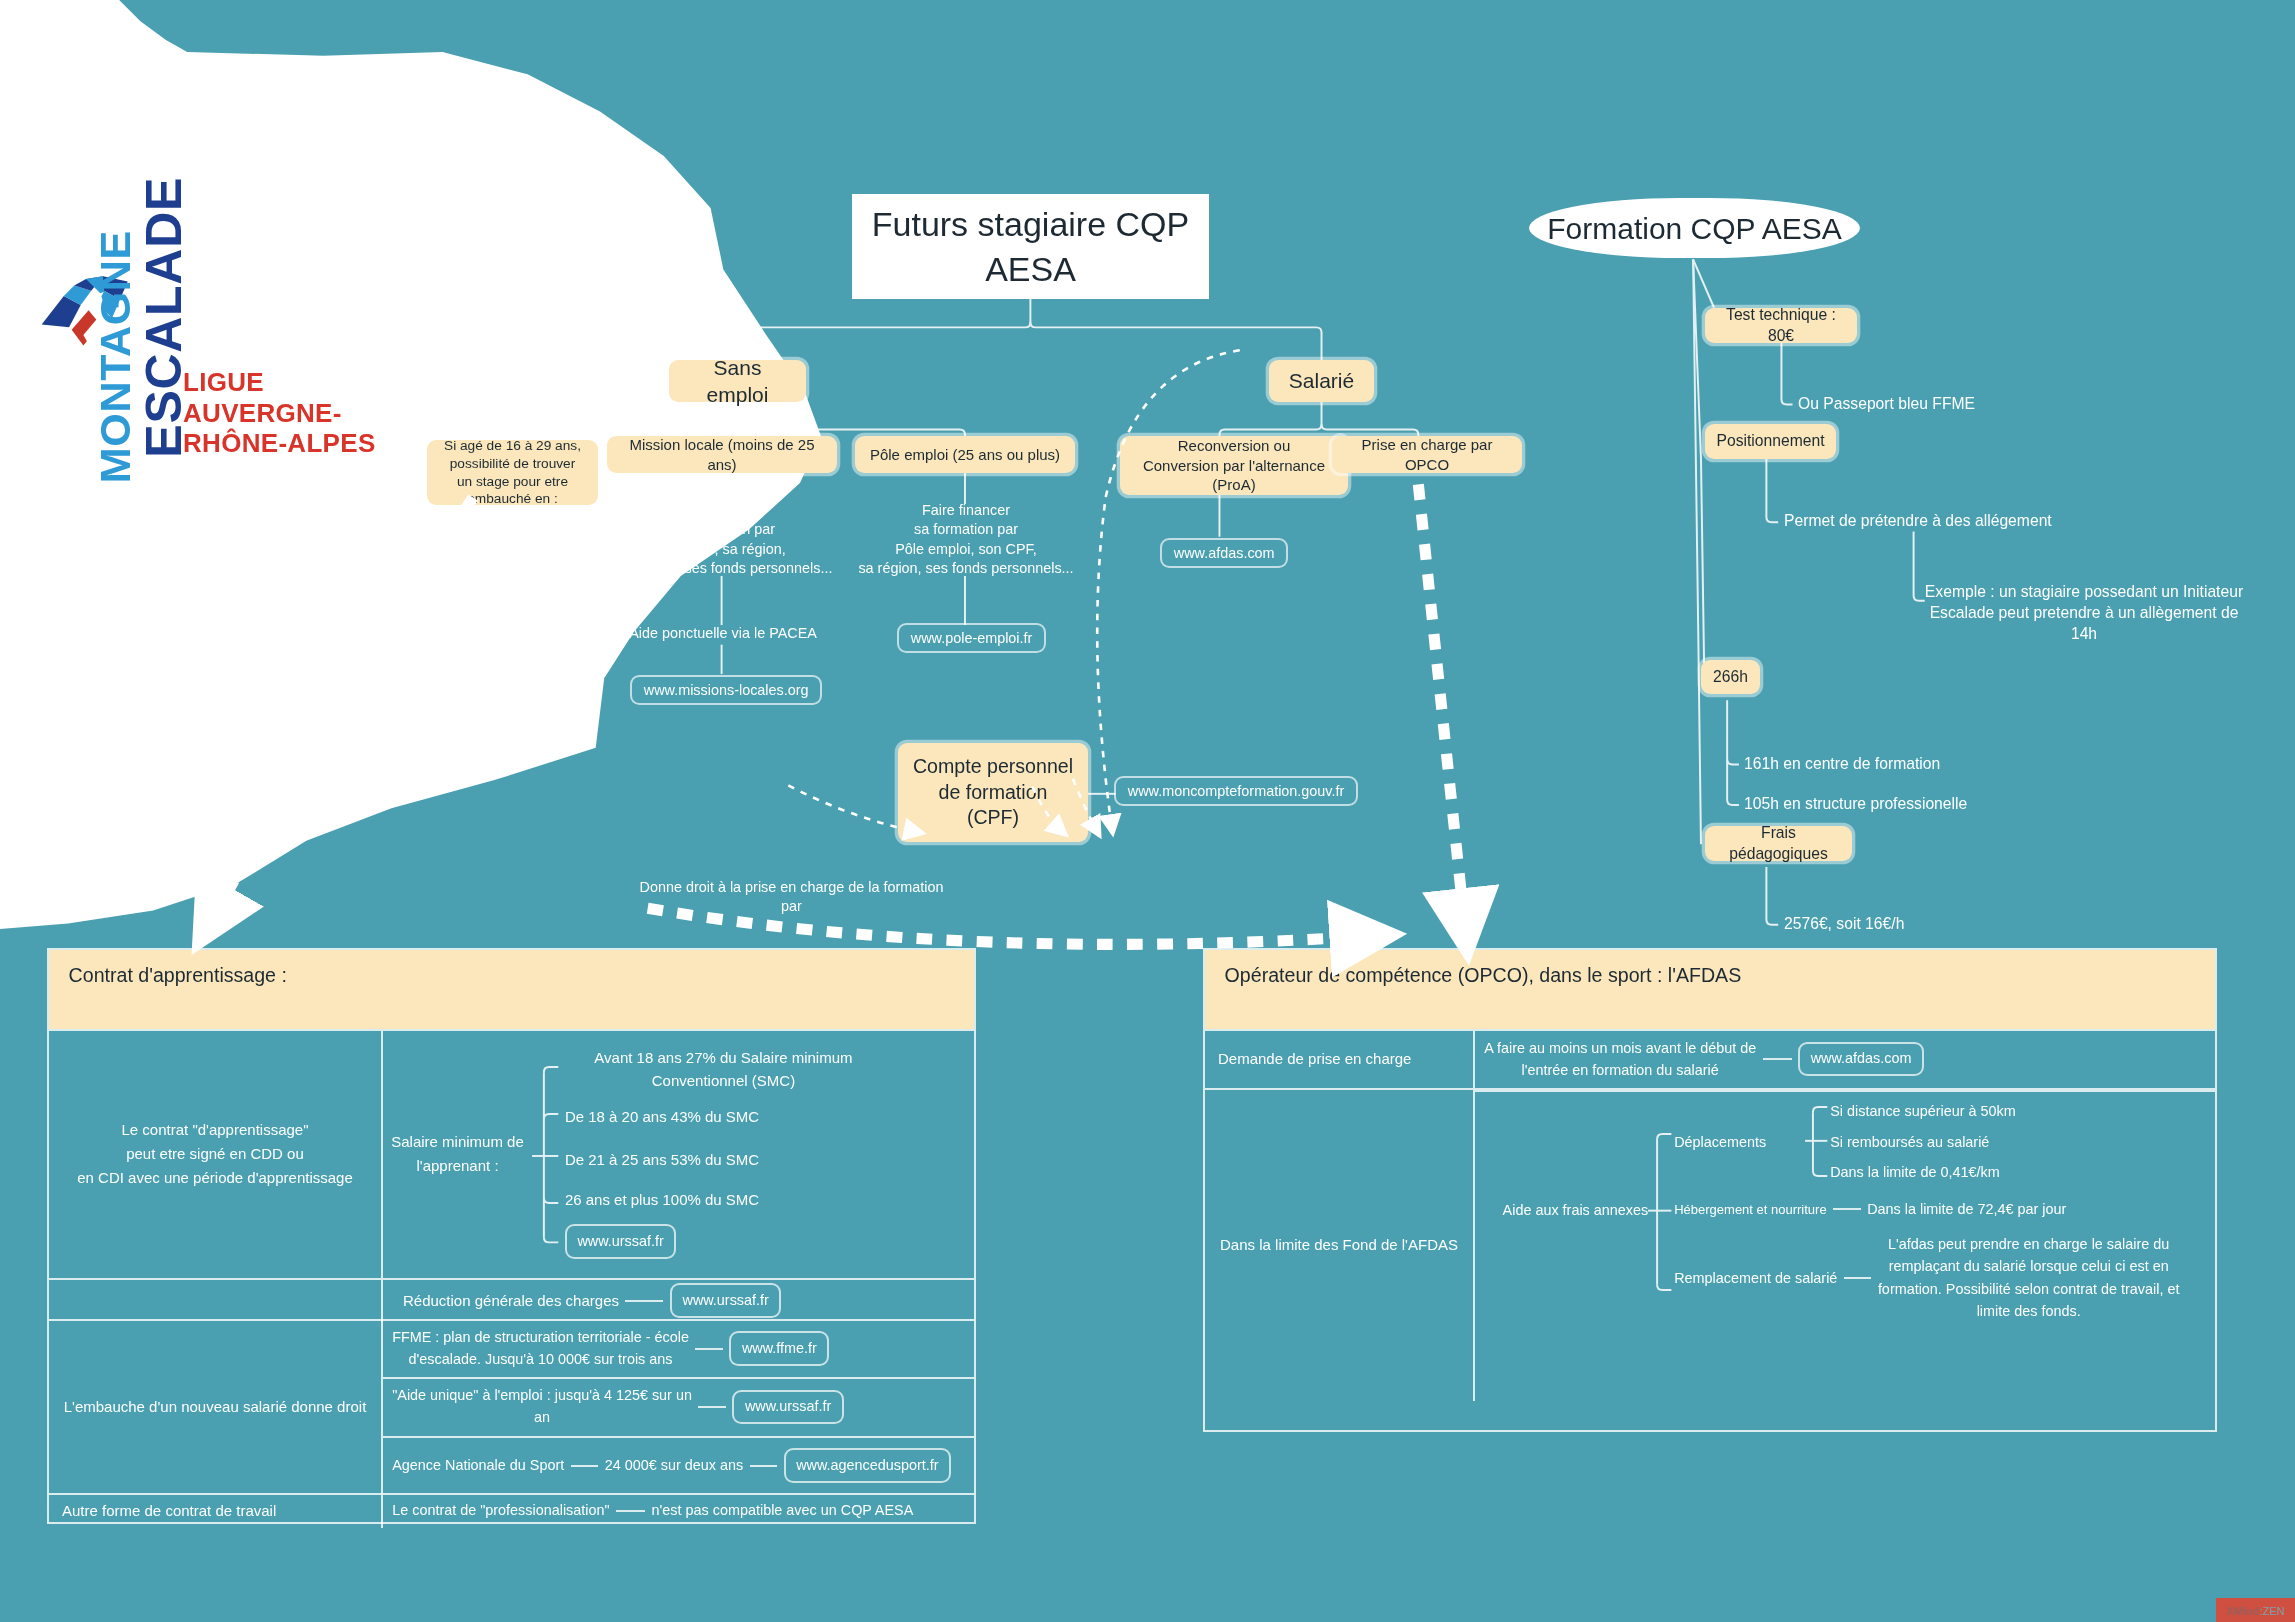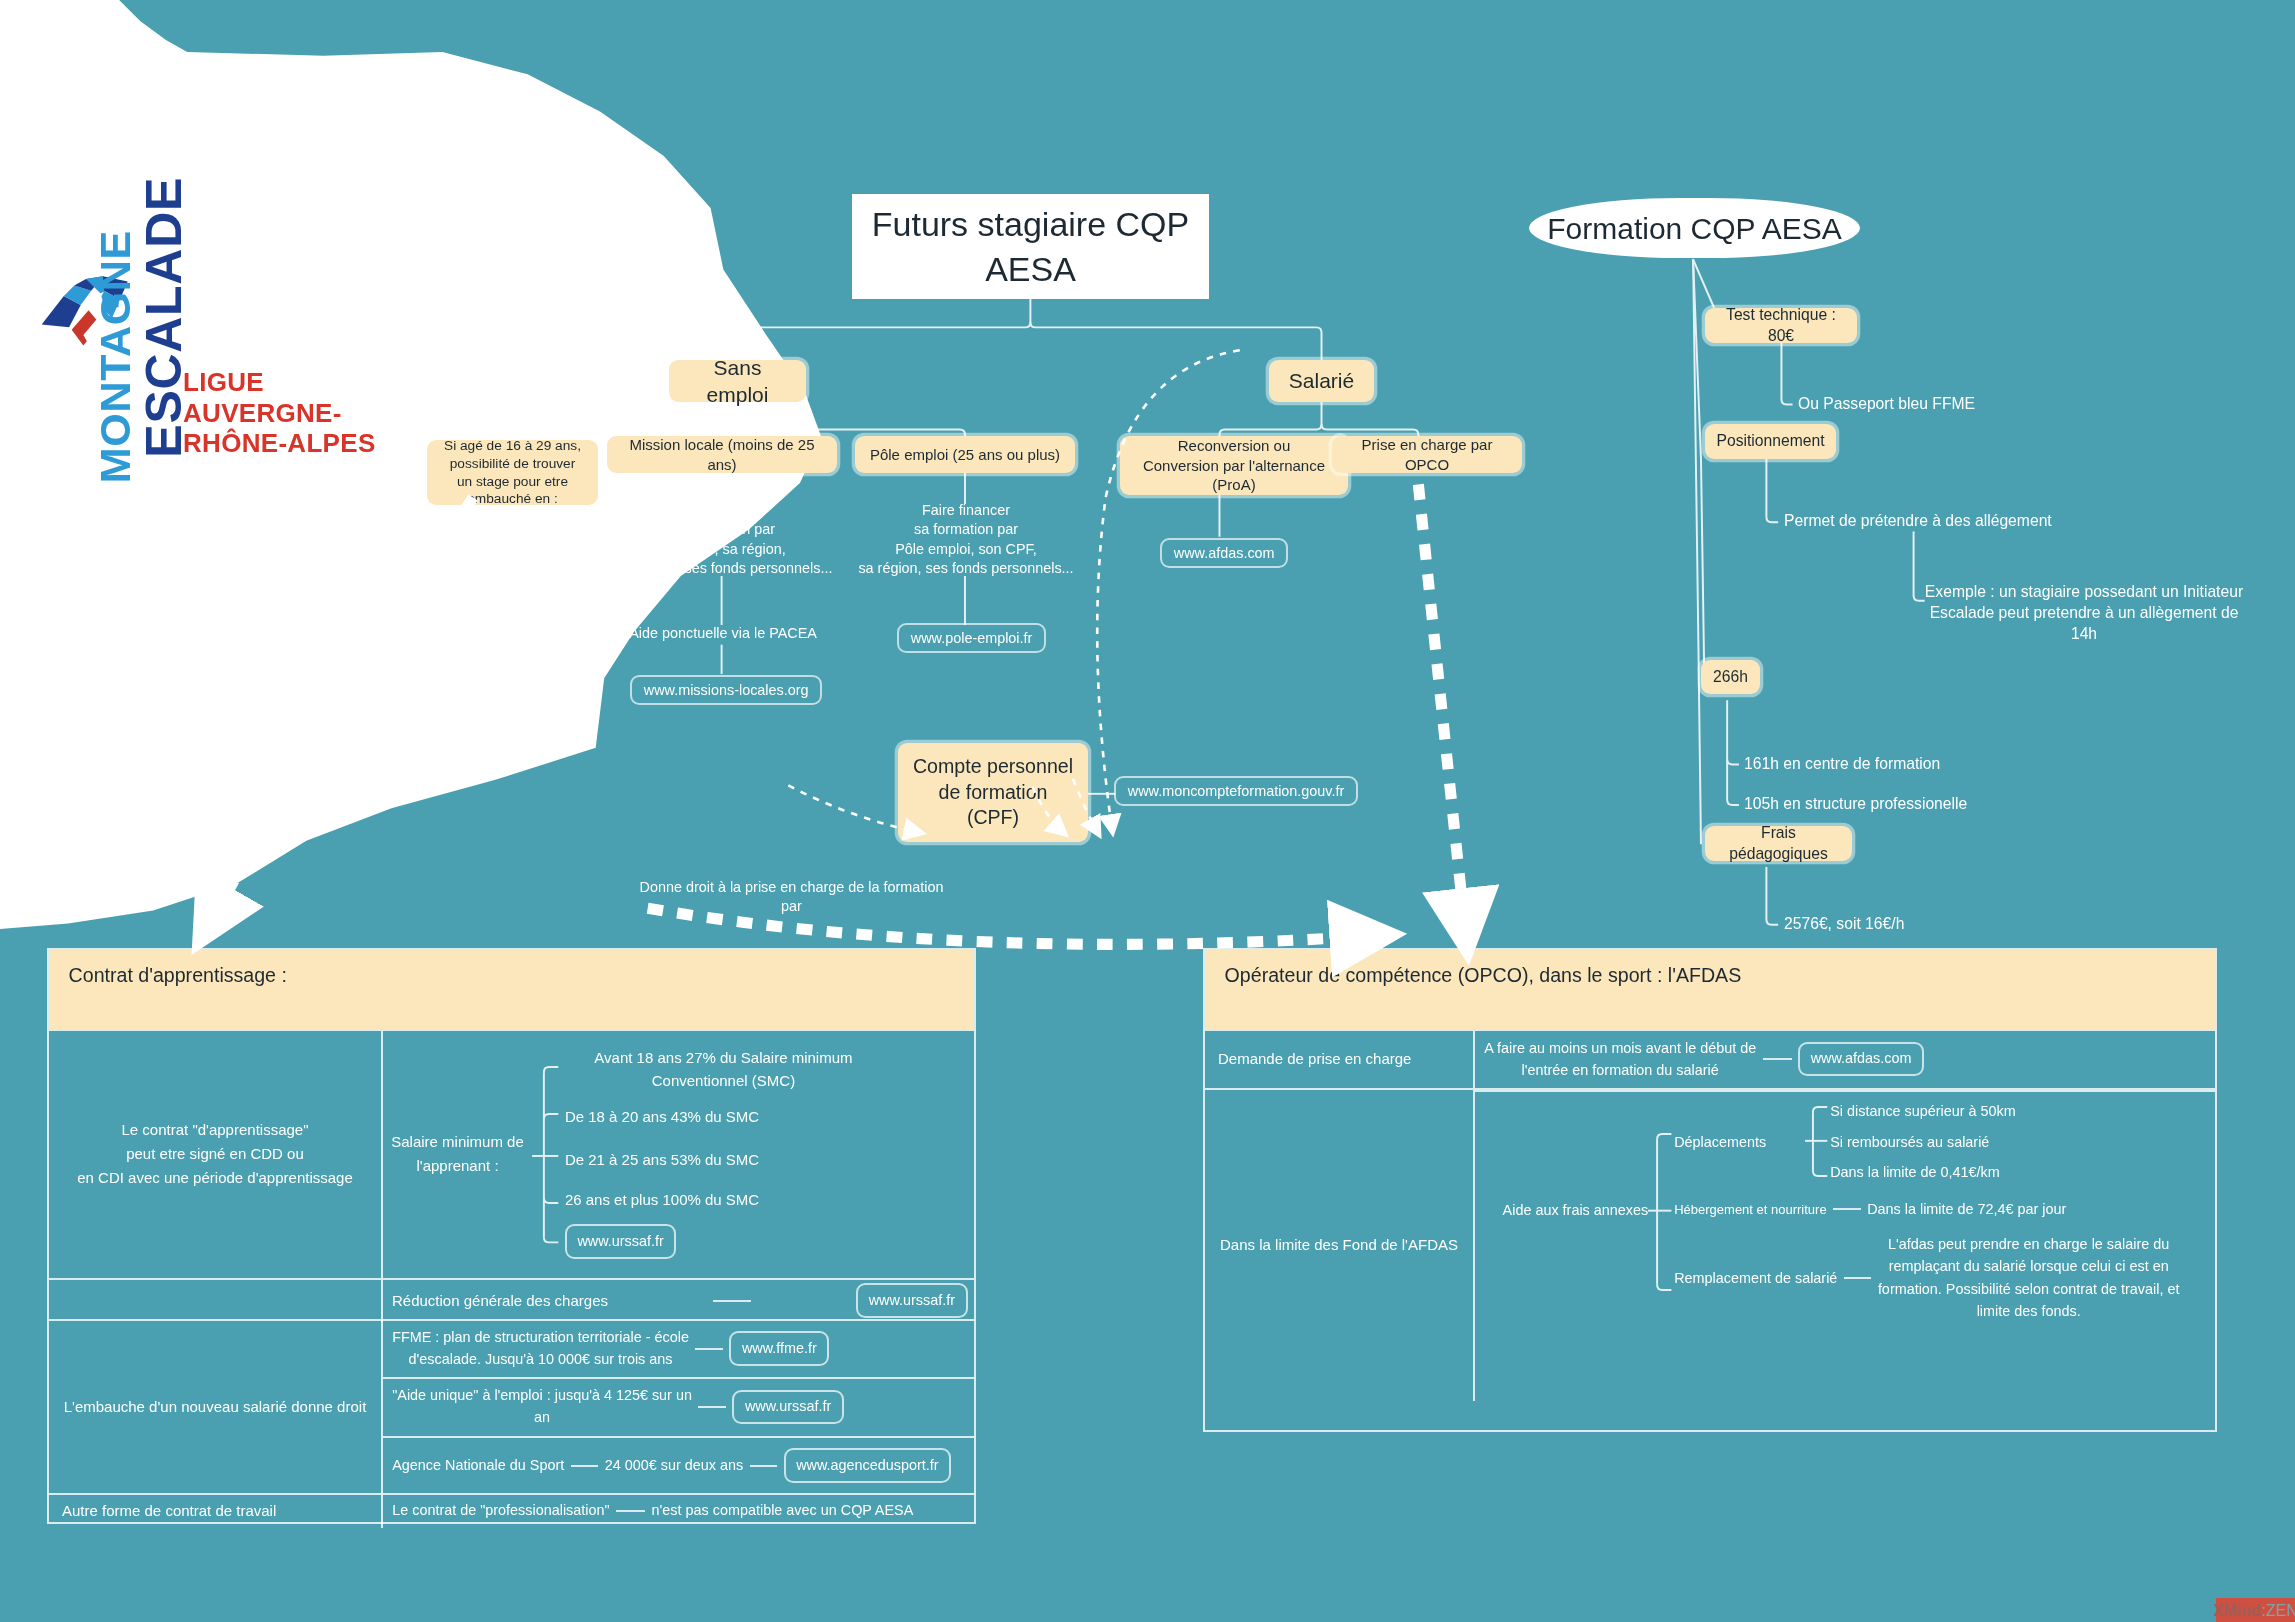--- a/index.html
+++ b/index.html
@@ -79,21 +79,21 @@
   .urlbox {
     color:#fff; border:2.6px solid rgba(255,255,255,.7); border-radius:9.2px;
     padding:3.9px 10.5px; white-space:nowrap; display:inline-flex;
     align-items:center; justify-content:center;
   }
   .dash { display:inline-block; height:2px; background:rgba(255,255,255,.8); vertical-align:middle; }
 
   
   .wm {
     position:absolute; right:0; bottom:0; width:79px; height:25px;
-    background:#cf4f41; color:#9a5f5a; font-weight:700; font-size:16px;
+    background:#cf4f41; color:#9a5f5a; font-weight:700; font-size:11px;
     display:flex; align-items:center; justify-content:center; z-index:20;
   }
   .wm span.zen { color:#7fa3ad; font-weight:400; }
 </style>
 </head>
 <body>
 
 <div id="root">
 
   <div class="paper"></div>
@@ -343,21 +343,21 @@
             <div style="height:41px; display:flex; align-items:center;">
               <span class="urlbox" style="font-size:14.4px;">www.urssaf.fr</span>
             </div>
           </div>
         </div>
       </div>
     </div>
 
     <div class="grid bt" style="grid-template-columns:332px 1fr; height:41px;">
       <div class="cell"></div>
-      <div class="cell bl" style="justify-content:space-between; padding-left:9px;">
+      <div class="cell bl" style="justify-content:flex-start; padding-left:20px;">
         <span style="font-size:15px;">Réduction générale des charges</span>
         <span class="dash" style="width:38px; margin:0 6.5px;"></span>
         <span class="urlbox" style="font-size:14.4px;">www.urssaf.fr</span>
       </div>
     </div>
 
     <div class="grid bt" style="grid-template-columns:332px 1fr; height:174px;">
       <div class="cell" style="font-size:15px;">
         <span>L'embauche d'un nouveau salarié donne droit</span>
       </div>

